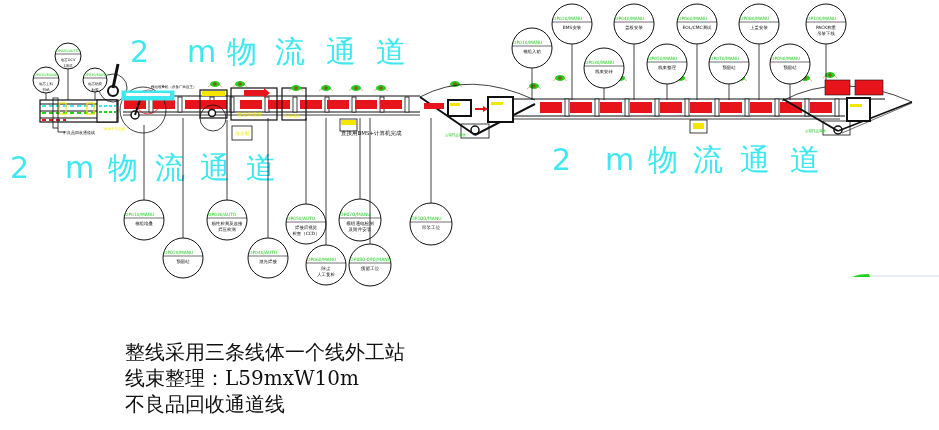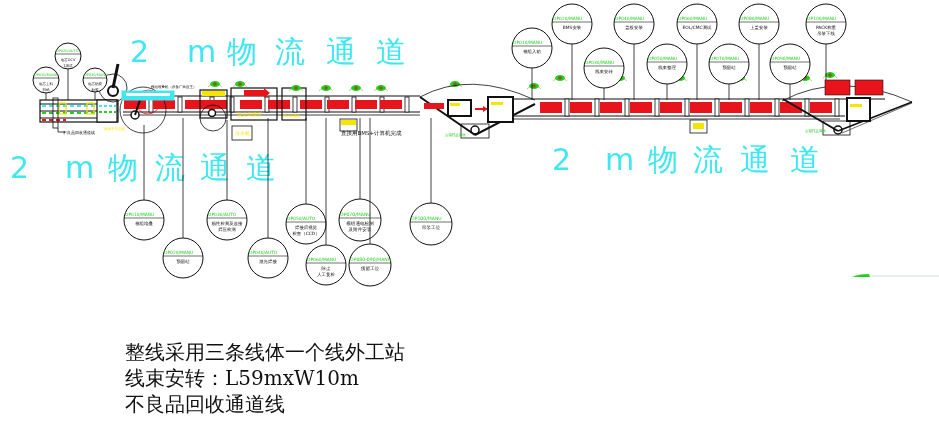--- a/index.html
+++ b/index.html
@@ -417,14 +417,14 @@
       </g>
     </g>
 
   <g>
     <line x1="860" y1="276" x2="939" y2="276" stroke="#c8d4e0" stroke-width="0.8"></line>
     <path d="M852,277 Q858,274 869,274 L870,277 Z" fill="#22d11f"></path>
   </g>
 </svg>
 
 <div class="desc" style="top:340px">整线采用三条线体一个线外工站</div>
-<div class="desc" style="top:366px">线束安转：L59mxW10m</div>
+<div class="desc" style="top:366px">线束整理：L59mxW10m</div>
 <div class="desc" style="top:392px">不良品回收通道线</div>
 
 </body></html>

